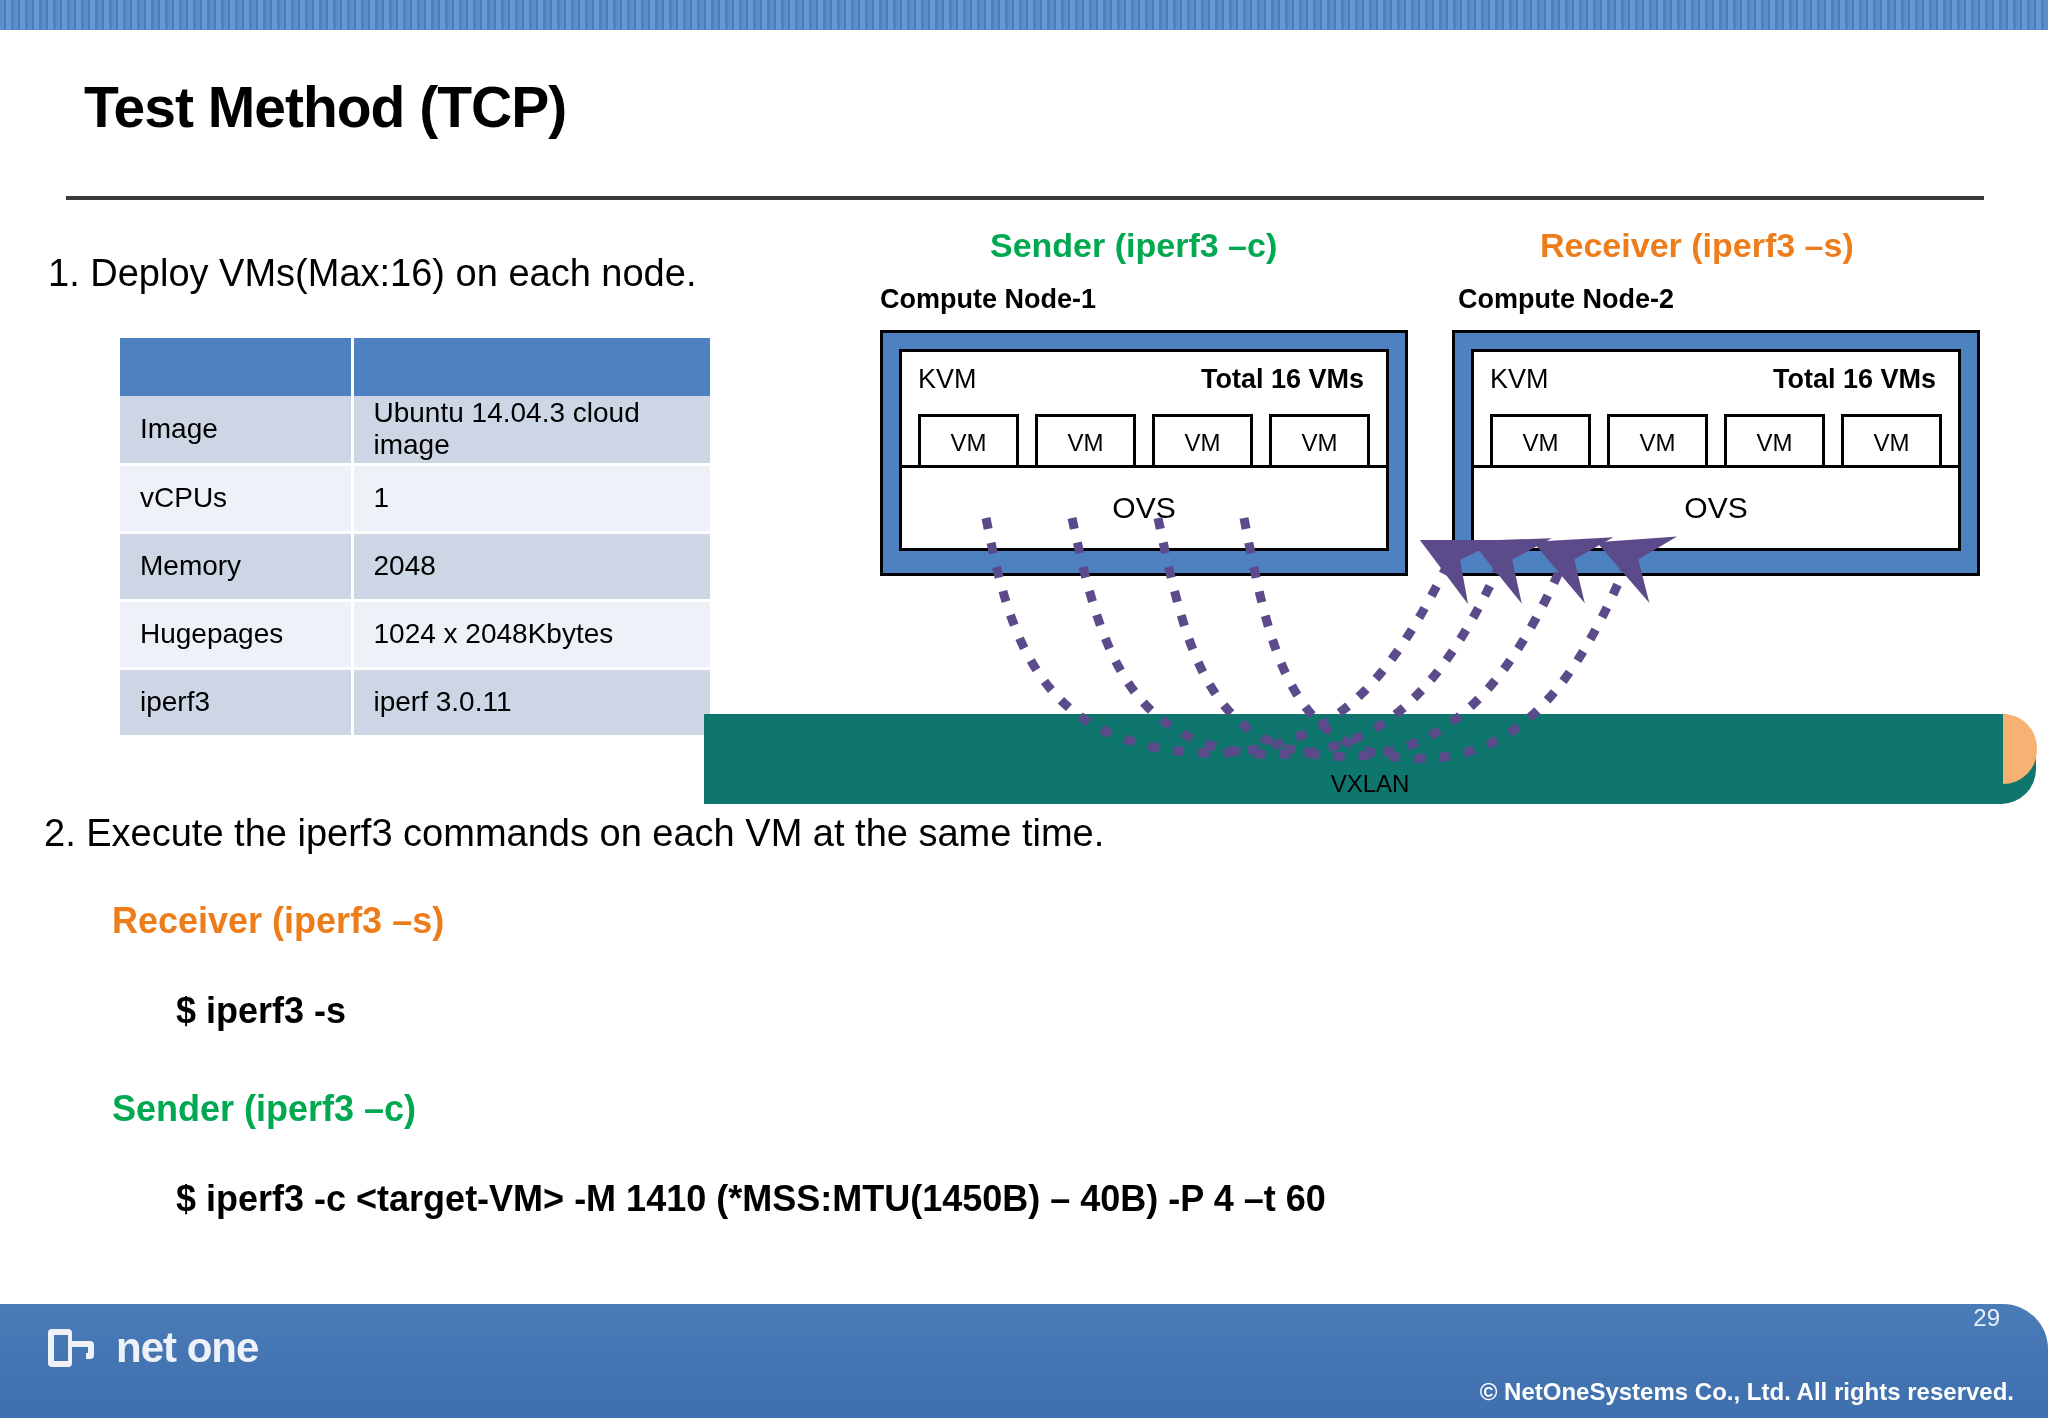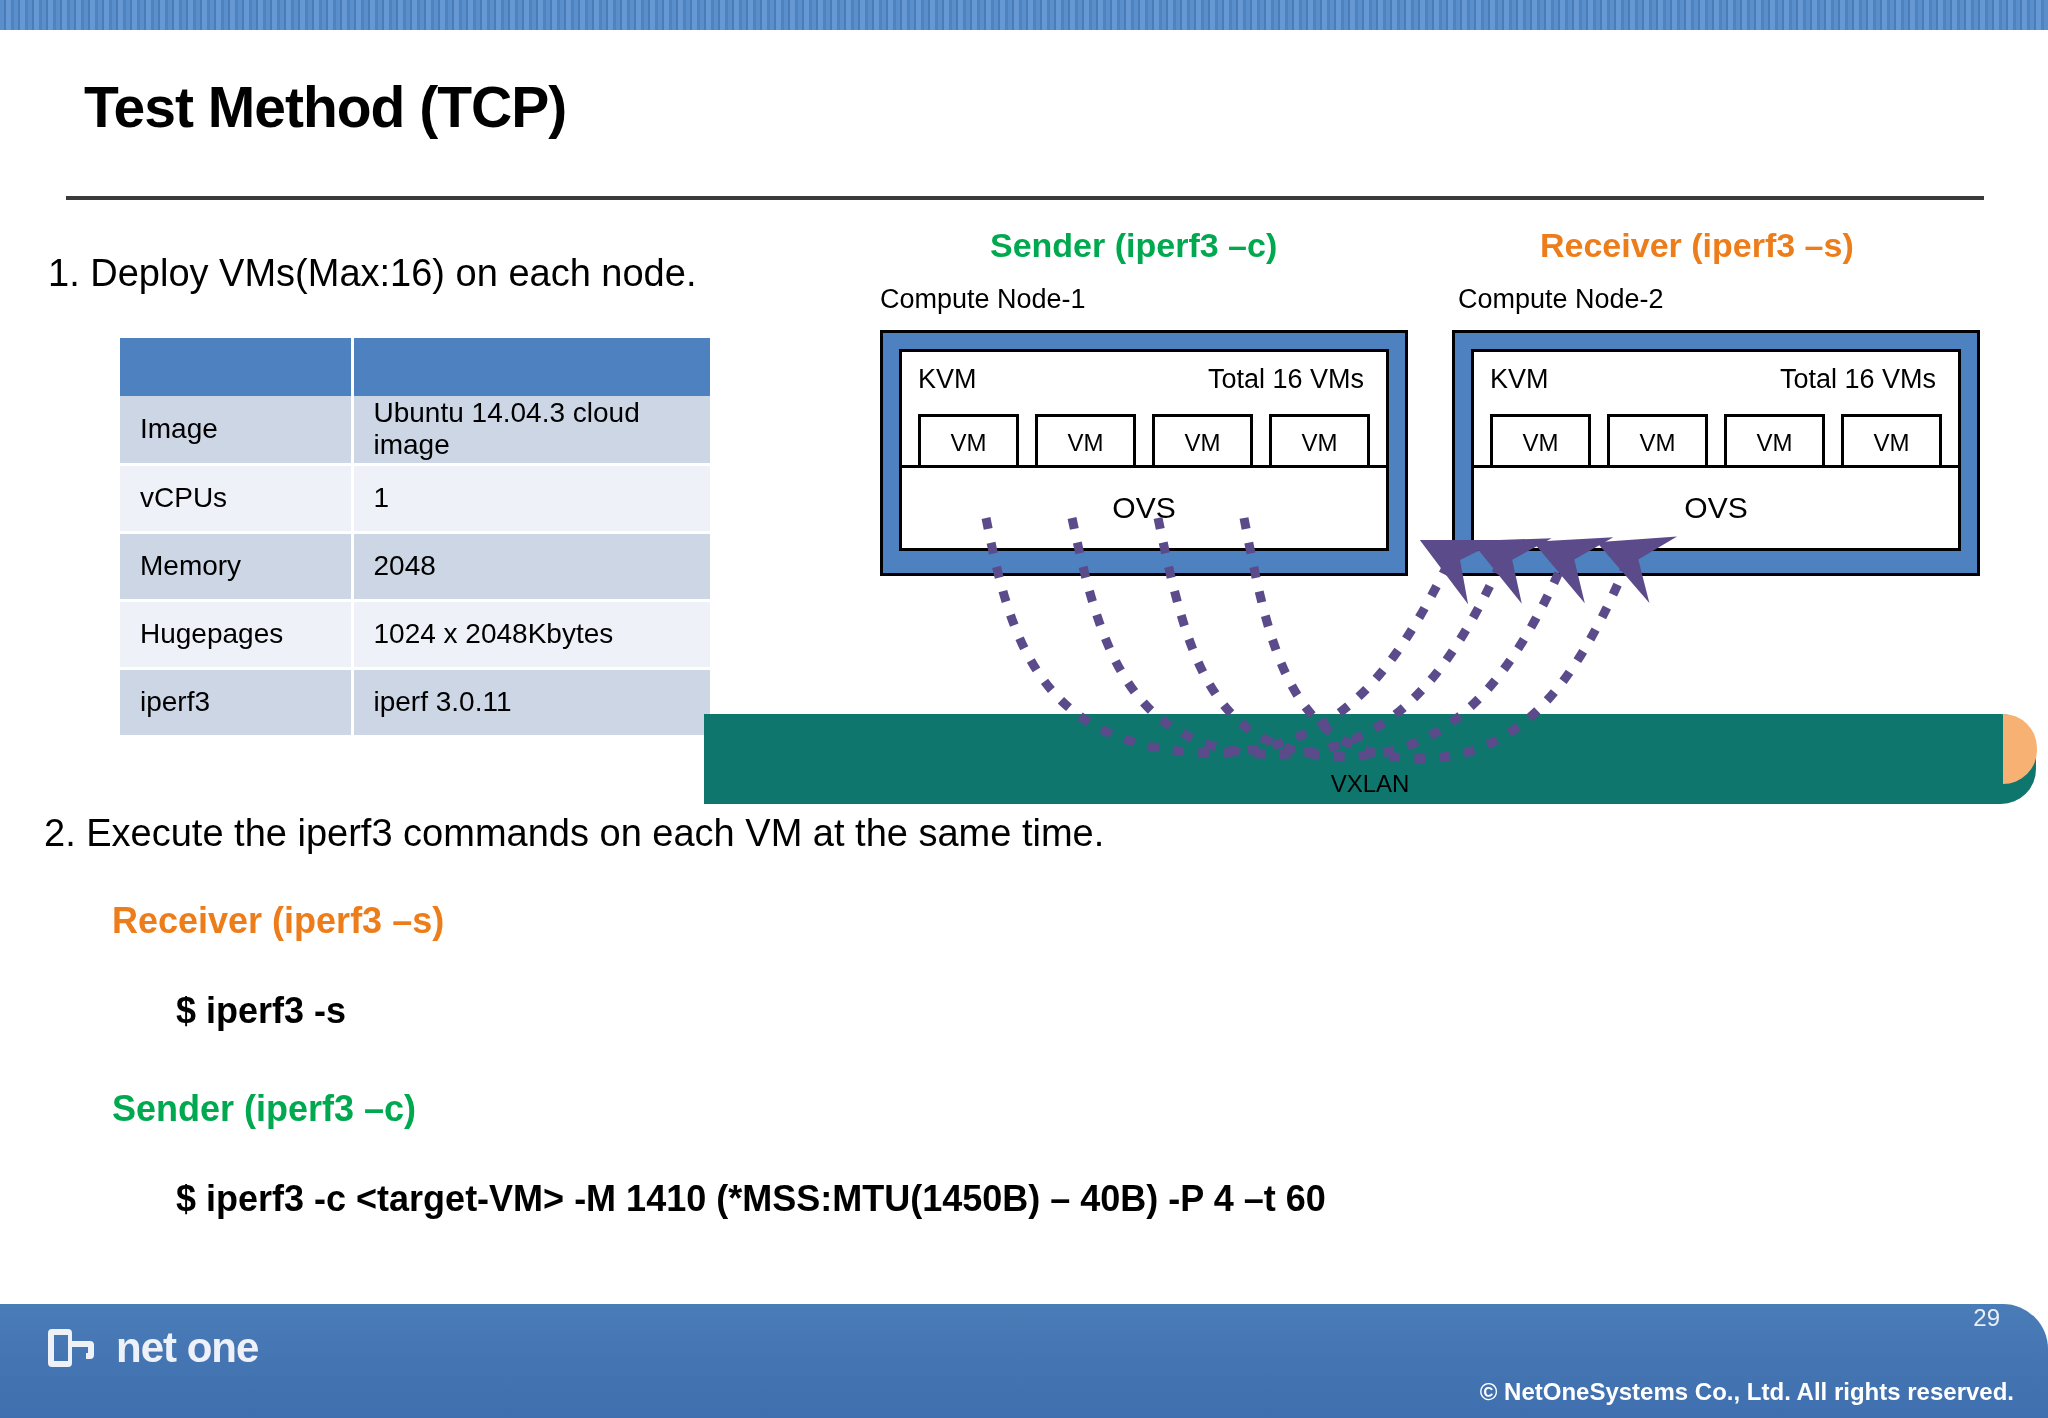--- a/index.html
+++ b/index.html
@@ -53,37 +53,37 @@
   .spec-table tbody tr.odd td  { background: #ccd6e5; }
   .spec-table tbody tr.even td { background: #eef1f7; }
 
   
   .diagram { position: absolute; left: 880px; top: 226px; width: 1160px; height: 560px; }
 
   .role-label { position: absolute; font-size: 34px; font-weight: bold; white-space: nowrap; }
   .role-sender   { left: 110px; top: 0px;  color: #00a84f; }
   .role-receiver { left: 660px; top: 0px;  color: #ed7d1a; }
 
-  .node-label { position: absolute; font-size: 27px; font-weight: normal; color: #000; white-space: nowrap; }
+  .node-label { position: absolute; font-size: 27px; font-weight: bold; color: #000; white-space: nowrap; }
   .node-label-1 { left: 0px;   top: 58px; }
   .node-label-2 { left: 578px; top: 58px; }
 
   .node-box {
     position: absolute; top: 104px; width: 528px; height: 246px;
     background: #4e81c0; border: 3px solid #000;
   }
   .node-box-1 { left: 0px; }
   .node-box-2 { left: 572px; }
 
   .kvm-box {
     position: absolute; left: 16px; top: 16px; right: 16px; height: 146px;
     background: #ffffff; border: 3px solid #000;
   }
   .kvm-title { position: absolute; left: 16px; top: 12px; font-size: 27px; color: #000; }
-  .kvm-total { position: absolute; right: 22px; top: 12px; font-size: 27px; font-weight: normal; color: #000; }
+  .kvm-total { position: absolute; right: 22px; top: 12px; font-size: 27px; font-weight: bold; color: #000; }
   .vm-row { position: absolute; left: 16px; right: 16px; top: 62px; display: flex; gap: 16px; }
   .vm-box {
     flex: 1; height: 58px; background: #fff; border: 3px solid #000;
     display: flex; align-items: center; justify-content: center;
     font-size: 24px; color: #000;
   }
 
   .ovs-box {
     position: absolute; left: 16px; right: 16px; bottom: 22px; height: 86px;
     background: #fff; border: 3px solid #000;

